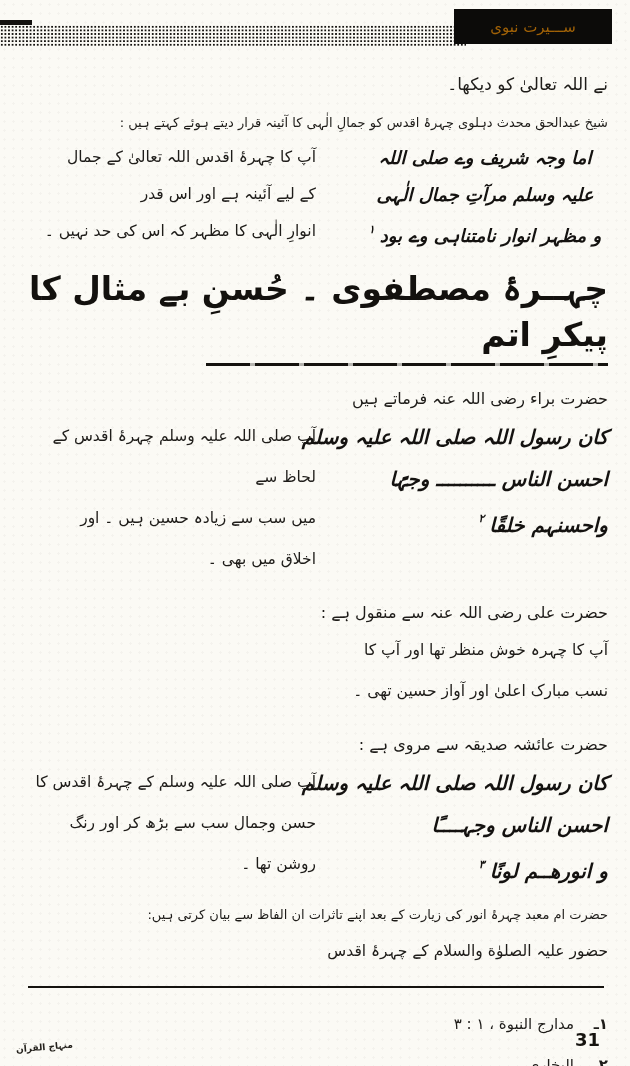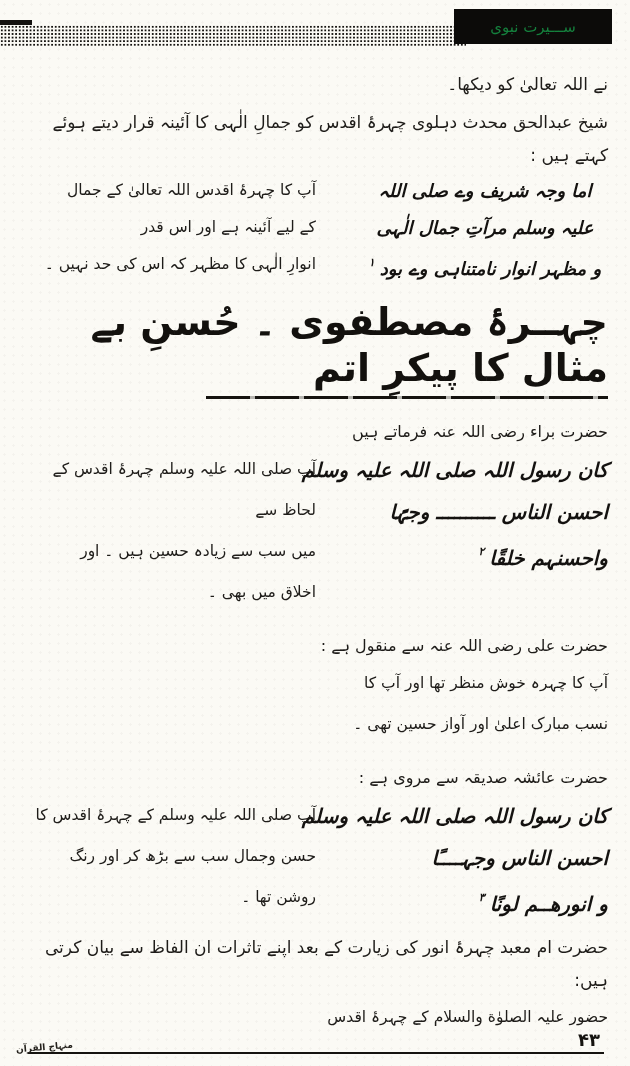--- a/index.html
+++ b/index.html
@@ -15,39 +15,39 @@
   .band-dots{
     position:absolute;left:0;top:25px;width:466px;height:21px;
     background-image:radial-gradient(#14120f 0.9px, transparent 1.15px);
     background-size:3.6px 3.6px;
   }
   .band-dots::before{
     content:"";position:absolute;left:0;top:-5px;width:32px;height:5px;background:#14120f;
   }
   .band-box{
     position:absolute;right:18px;top:9px;width:158px;height:35px;background:#0c0b09;
-    color:#15803d;display:flex;align-items:center;justify-content:center;
+    color:#a16207;display:flex;align-items:center;justify-content:center;
     font-size:15px;letter-spacing:.5px;
   }
   
   .content{position:absolute;top:60px;right:22px;left:22px;}
   .cont-line{font-size:17px;line-height:32px;text-align:right;margin-top:8px;}
-  .para{font-size:17px;line-height:33px;margin-top:6px;letter-spacing:-0.2px;}
+  .para{font-size:13px;line-height:33px;margin-top:6px;letter-spacing:-0.2px;}
   
   .qrow{display:flex;align-items:flex-start;}
   .qr{width:292px;flex:none;}
   .ql{flex:1;padding-left:6px;}
   .ar-line{font-size:20px;font-weight:700;line-height:42px;text-align:right;color:#141210;white-space:nowrap;font-style:italic;}
   .ur-line{font-size:15.5px;line-height:41px;text-align:right;letter-spacing:-0.2px;}
   .verse .ar-line{font-size:18px;line-height:37px;text-align:center;padding-left:46px;white-space:nowrap;}
   .verse .ur-line{line-height:37px;}
   .indent{padding-left:42px;text-align:right;}
   sup.fnmark{font-size:11px;font-weight:700;position:relative;top:-2px;margin-right:5px;}
   
-  .chapter{margin-top:12px;font-size:38px;font-weight:700;text-align:right;letter-spacing:-0.5px;line-height:46px;color:#13110e;}
+  .chapter{margin-top:12px;font-size:33px;font-weight:700;text-align:right;letter-spacing:-0.5px;line-height:46px;color:#13110e;}
   .chapter-rule{
     width:402px;height:3px;margin:5px 0 0 auto;margin-right:0;margin-left:auto;
     background:repeating-linear-gradient(90deg,#15130f 0 44px, rgba(21,19,15,.3) 44px 49px);
   }
   .intro{font-size:16px;line-height:34px;text-align:right;margin-top:16px;}
   .umm .ar-line{padding-left:30px;text-align:center;}
   
   .foot-rule{height:2px;background:#15130f;margin:14px 4px 0 6px;}
   .footnotes{margin-top:16px;padding-left:4px;}
   .fn-row{display:flex;font-size:15px;line-height:41px;}
@@ -140,16 +140,16 @@
       </div>
       <div class="fn-row">
         <span class="fn-num">۲ـ</span>
         <span class="fn-text">البخاری</span>
       </div>
 
     </div>
 
   </div>
 
-  <div class="page-num">۴۳</div>
+  <div class="page-num">31</div>
   <div class="stamp">منہاج القرآن</div>
 
 </div>
 
 </body></html>

